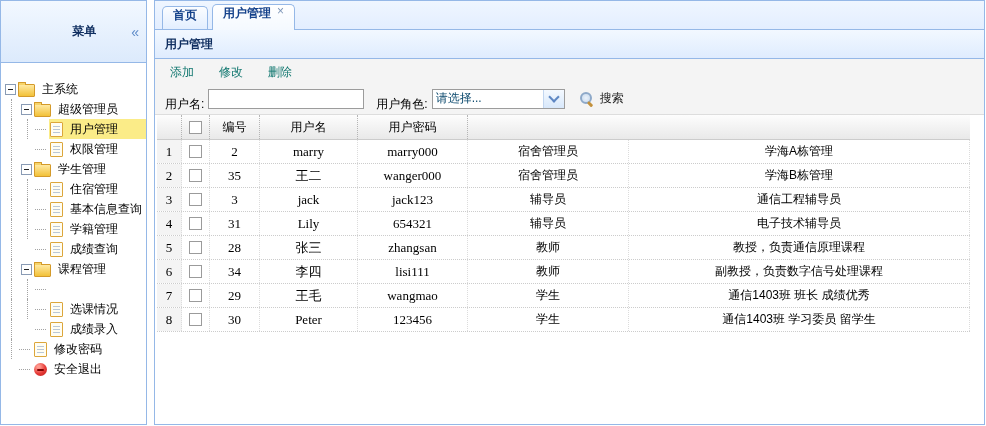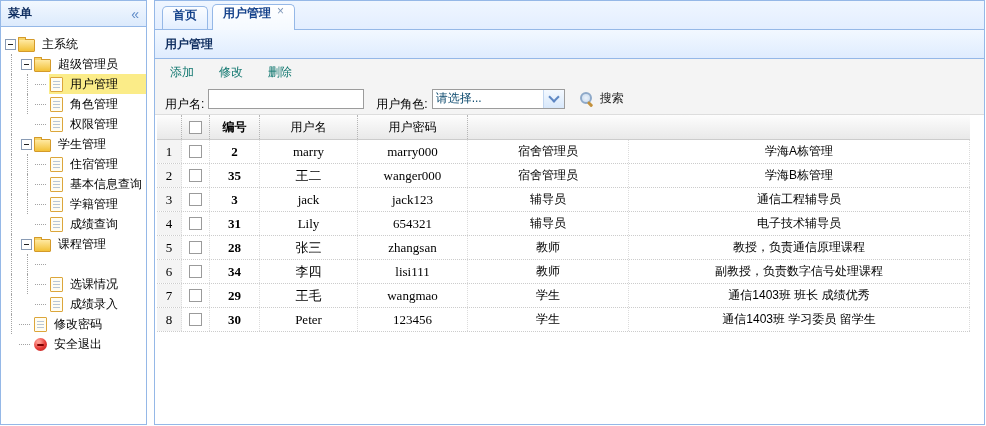--- a/index.html
+++ b/index.html
@@ -4,24 +4,24 @@
 <style>
   html,body{margin:0;padding:0;background:#fff;}
   #app{position:relative;width:986px;height:426px;background:#fff;overflow:hidden;
        font-family:"Liberation Sans",sans-serif;font-size:12px;color:#000;}
 
   
   #sidebar{position:absolute;left:0;top:0;width:147px;height:425px;
            border:1px solid #95B8E7;box-sizing:border-box;background:#fff;}
   #sidebar-header{height:25px;background:linear-gradient(#F2F8FF,#DCEAFC);
            border-bottom:1px solid #95B8E7;display:flex;align-items:center;
-           justify-content:space-between;padding:0 7px;}
+           justify-content:flex-end;padding:18px 7px;gap:35px;}
   #sidebar-title{font-weight:bold;color:#0E2D5F;}
   #collapse{color:#5E8BC8;font-size:14px;cursor:pointer;line-height:1;}
-  #tree{padding-top:7px;}
+  #tree{padding-top:16px;}
   .trow{height:20px;display:flex;align-items:center;white-space:nowrap;cursor:pointer;}
   .slot{width:16px;height:20px;flex:none;position:relative;}
   .slot.g::before{content:"";position:absolute;left:10px;top:0;bottom:0;
            border-left:1px dotted #A3A3A3;}
   .slot.stub::before{content:"";position:absolute;left:2px;top:10px;width:11px;
            border-top:1px dotted #A3A3A3;}
   .expander{position:absolute;left:4px;top:5px;width:9px;height:9px;background:#fff;
            border:1px solid #899BB4;box-sizing:content-box;}
   .expander::after{content:"";position:absolute;left:2px;top:4px;width:5px;height:1px;background:#222;}
   .item-body{flex:1;display:flex;align-items:center;height:20px;padding-left:1px;}
@@ -86,21 +86,21 @@
   .gr{display:flex;width:813px;box-sizing:border-box;}
   #ghead{height:25px;background:linear-gradient(#FDFDFD,#E9E9E9);border-bottom:1px solid #CCC;}
   #ghead .c{border-right:1px dotted #B5B5B5;}
   .grow{height:24px;border-bottom:1px dotted #CCC;background:#fff;}
   .c{display:flex;align-items:center;justify-content:center;box-sizing:border-box;
      height:100%;flex:none;overflow:hidden;border-right:1px dotted #DCDCDC;}
   .grow .c{font-family:"Liberation Serif","DejaVu Serif",serif;font-size:13px;}
   .w-num{width:25px;}
   .grow .w-num{background:#F4F4F4;font-family:"Liberation Serif",serif;}
   .w-chk{width:28px;}
-  .w-id{width:50px;font-weight:bold;}
+  .w-id{width:50px;}
   .w-user{width:98px;}
   .w-pass{width:110px;}
   .w-role{width:161px;font-family:"Liberation Sans",sans-serif !important;font-size:12px !important;}
   .w-remark{width:341px;font-family:"Liberation Sans",sans-serif !important;font-size:12px !important;}
   .checkbox{width:13px;height:13px;border:1px solid #9B9B9B;background:#fff;box-sizing:border-box;cursor:pointer;}
 </style>
 </head>
 <body>
 
 <div id="app">
@@ -130,29 +130,20 @@
             <span class="tlabel">超级管理员</span>
           </span>
         </div>
         <div class="trow sel">
           <span class="slot g"></span>
           <span class="slot g"></span>
           <span class="slot stub"></span>
           <span class="item-body">
             <span class="ticon doc"></span>
             <span class="tlabel">用户管理</span>
-          </span>
-        </div>
-        <div class="trow">
-          <span class="slot g"></span>
-          <span class="slot g"></span>
-          <span class="slot stub"></span>
-          <span class="item-body">
-            <span class="ticon doc"></span>
-            <span class="tlabel">角色管理</span>
           </span>
         </div>
         <div class="trow">
           <span class="slot g"></span>
           <span class="slot"></span>
           <span class="slot stub"></span>
           <span class="item-body">
             <span class="ticon doc"></span>
             <span class="tlabel">权限管理</span>
           </span>

